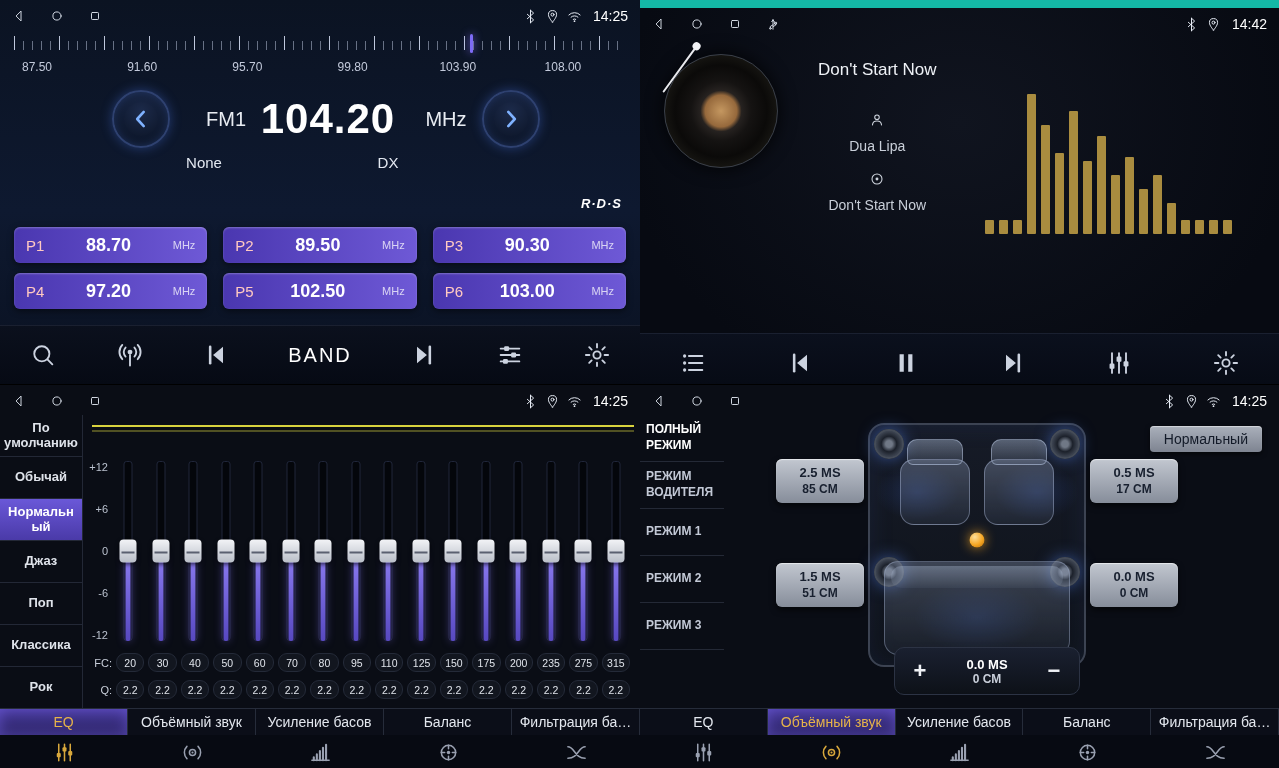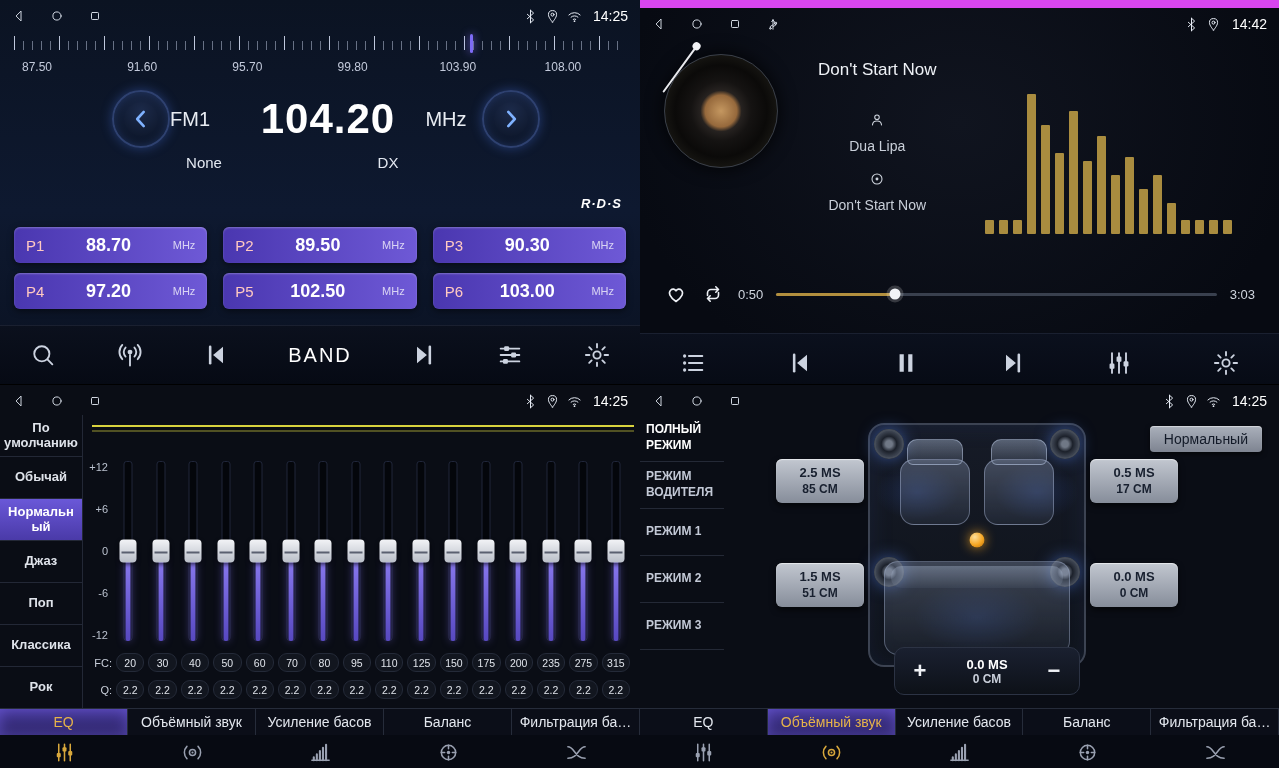--- a/index.html
+++ b/index.html
@@ -1,16 +1,16 @@
 <!DOCTYPE html>
 <html><head>
 <meta charset="utf-8">
 <style>
   html,body{margin:0;padding:0;background:#000;}
-  .screen{position:relative;width:1279px;height:768px;background:#d946ef;overflow:hidden;
+  .screen{position:relative;width:1279px;height:768px;background:#14b8a6;overflow:hidden;
           font-family:"Liberation Sans",sans-serif;color:#e8ecf2;-webkit-font-smoothing:antialiased;}
   .quad{position:absolute;width:640px;height:384px;overflow:hidden;}
   #q-radio{left:0;top:0;background:linear-gradient(180deg,#0b1322 0%,#0e1930 55%,#0a1120 100%);}
   #q-player{left:640px;top:8px;width:639px;background:radial-gradient(ellipse at 50% 30%,#10141f 0%,#070a12 75%);}
   #q-eq{left:0;top:384px;background:#0a0d15;border-top:1px solid #000;}
   #q-sur{left:640px;top:384px;width:639px;background:#0a0d15;border-top:1px solid #000;}
 
   .i{display:inline-flex;}
   .i svg{width:100%;height:100%;display:block;}
 
@@ -32,21 +32,21 @@
   .scale-labels{position:absolute;left:4px;right:44px;top:26px;display:flex;justify-content:space-between;}
   .scale-label{width:46px;text-align:center;font-size:12px;color:#c3cadb;}
 
   .tuner{display:flex;align-items:center;height:62px;margin-top:4px;}
   .round-btn{width:54px;height:54px;border-radius:50%;flex:none;
     background:radial-gradient(circle at 50% 35%,#1c2a4a,#0c1527 72%);
     border:2px solid #2e4170;box-shadow:0 0 12px rgba(80,130,255,.35),inset 0 0 10px rgba(90,140,255,.25);
     display:flex;align-items:center;justify-content:center;color:#7fb2ff;}
   .round-btn .i{width:26px;height:26px;}
   .round-btn:first-child{margin-left:112px;}
-  .band-label{width:76px;text-align:left;font-size:20px;color:#e8ecf2;}
+  .band-label{width:76px;text-align:right;font-size:20px;color:#e8ecf2;}
   .freq-big{width:164px;text-align:center;font-size:42px;font-weight:bold;color:#fff;letter-spacing:1px;}
   .unit-big{width:72px;text-align:center;font-size:20px;color:#e8ecf2;}
   .tuner-sub{margin-top:4px;padding-left:166px;display:flex;font-size:15px;color:#e3e8f1;}
   .tuner-sub span:first-child{width:76px;text-align:center;}
   .tuner-sub span:last-child{width:72px;text-align:center;margin-left:110px;}
   .rds{position:absolute;right:18px;top:196px;font-style:italic;font-weight:bold;font-size:13px;
     color:#fff;letter-spacing:1px;}
   .presets{display:grid;grid-template-columns:repeat(3,1fr);gap:10px 16px;margin:56px 14px 0;}
   .preset{height:36px;border-radius:6px;background:linear-gradient(90deg,#4a37b0,#6e59d6);
     display:flex;align-items:center;padding:0 12px;
@@ -417,38 +417,20 @@
         <div class="vis-bar" style="height: 55%;"></div>
         <div class="vis-bar" style="height: 32%;"></div>
         <div class="vis-bar" style="height: 42%;"></div>
         <div class="vis-bar" style="height: 22%;"></div>
         <div class="vis-bar" style="height: 10%;"></div>
         <div class="vis-bar" style="height: 10%;"></div>
         <div class="vis-bar" style="height: 10%;"></div>
         <div class="vis-bar" style="height: 10%;"></div>
       </div>
 
-    <div class="controls">
-      <span class="i ctl-icon">
-          <svg viewBox="0 0 24 24" fill="none" stroke="currentColor" stroke-width="1.6" stroke-linecap="round" stroke-linejoin="round">
-            <path d="M12 19.5 C5.5 14.8 4.2 10.8 6.6 8.3 C8.5 6.3 11 7 12 8.8 C13 7 15.5 6.3 17.4 8.3 C19.8 10.8 18.5 14.8 12 19.5 Z"></path>
-          </svg>
-        </span>
-      <span class="i ctl-icon">
-          <svg viewBox="0 0 24 24" fill="none" stroke="currentColor" stroke-width="1.6" stroke-linecap="round" stroke-linejoin="round">
-            <path d="M6.5 13.5 V11 A3.5 3.5 0 0 1 10 7.5 H17.5 M17.5 7.5 L14.8 4.8 M17.5 7.5 L14.8 10.2 M17.5 10.5 V13 A3.5 3.5 0 0 1 14 16.5 H6.5 M6.5 16.5 L9.2 13.8 M6.5 16.5 L9.2 19.2"></path>
-          </svg>
-        </span>
-      <span class="t-small">0:50</span>
-      <div class="progress">
-        <div class="progress-fill" id="progress-fill" style="width: 27%;"></div>
-        <div class="progress-knob" id="progress-knob" style="left: 27%;"></div>
-      </div>
-      <span class="t-small">3:03</span>
-    </div>
 
     <div class="toolbar" id="player-toolbar">
         <div class="tool-btn i">
           <svg viewBox="0 0 24 24" fill="none" stroke="currentColor" stroke-width="1.6" stroke-linecap="round" stroke-linejoin="round">
             <path d="M8.5 6 H20 M8.5 12 H20 M8.5 18 H20"></path>
             <circle cx="4.8" cy="6" r="1.4" fill="currentColor" stroke="none"></circle>
             <circle cx="4.8" cy="12" r="1.4" fill="currentColor" stroke="none"></circle>
             <circle cx="4.8" cy="18" r="1.4" fill="currentColor" stroke="none"></circle>
           </svg>
         </div>

